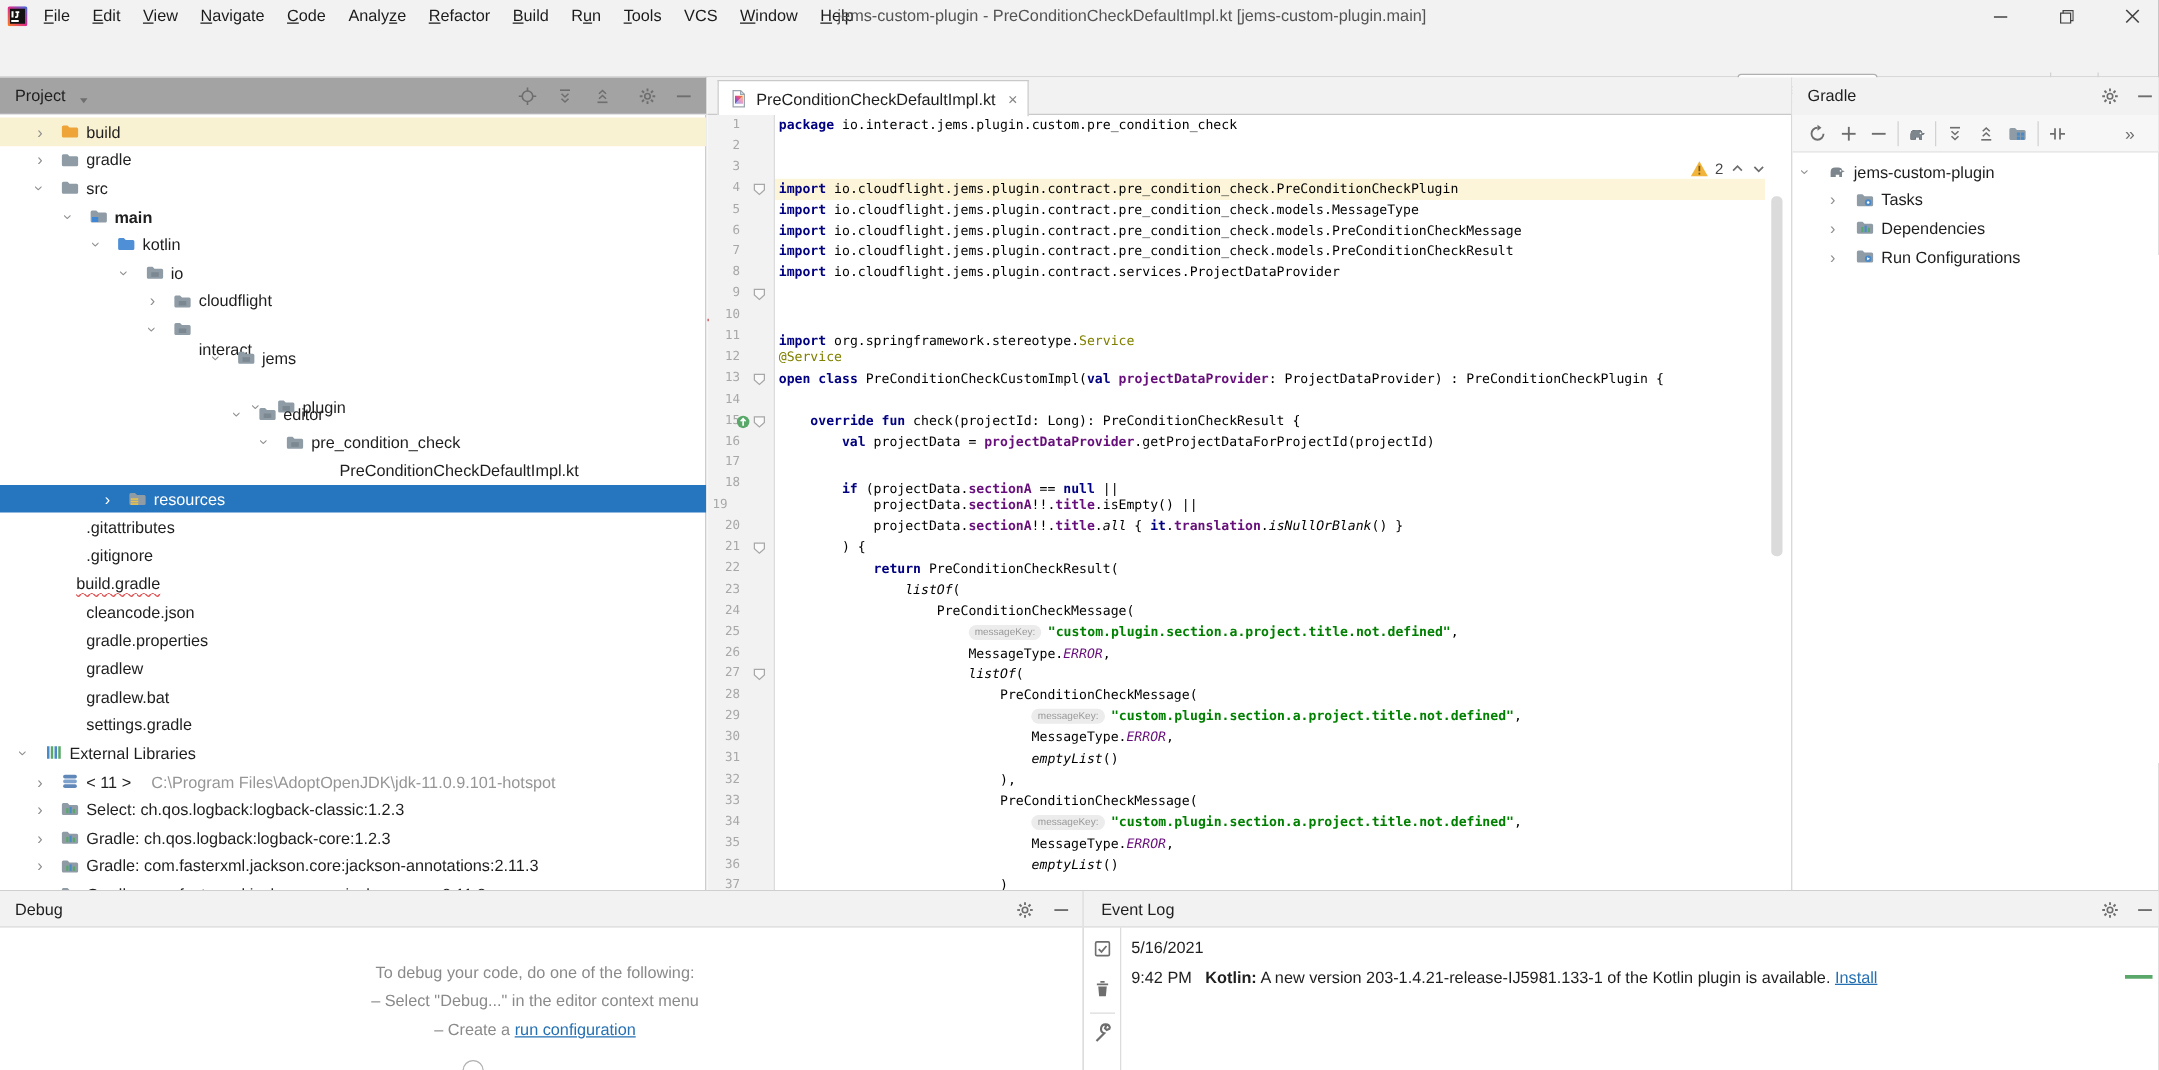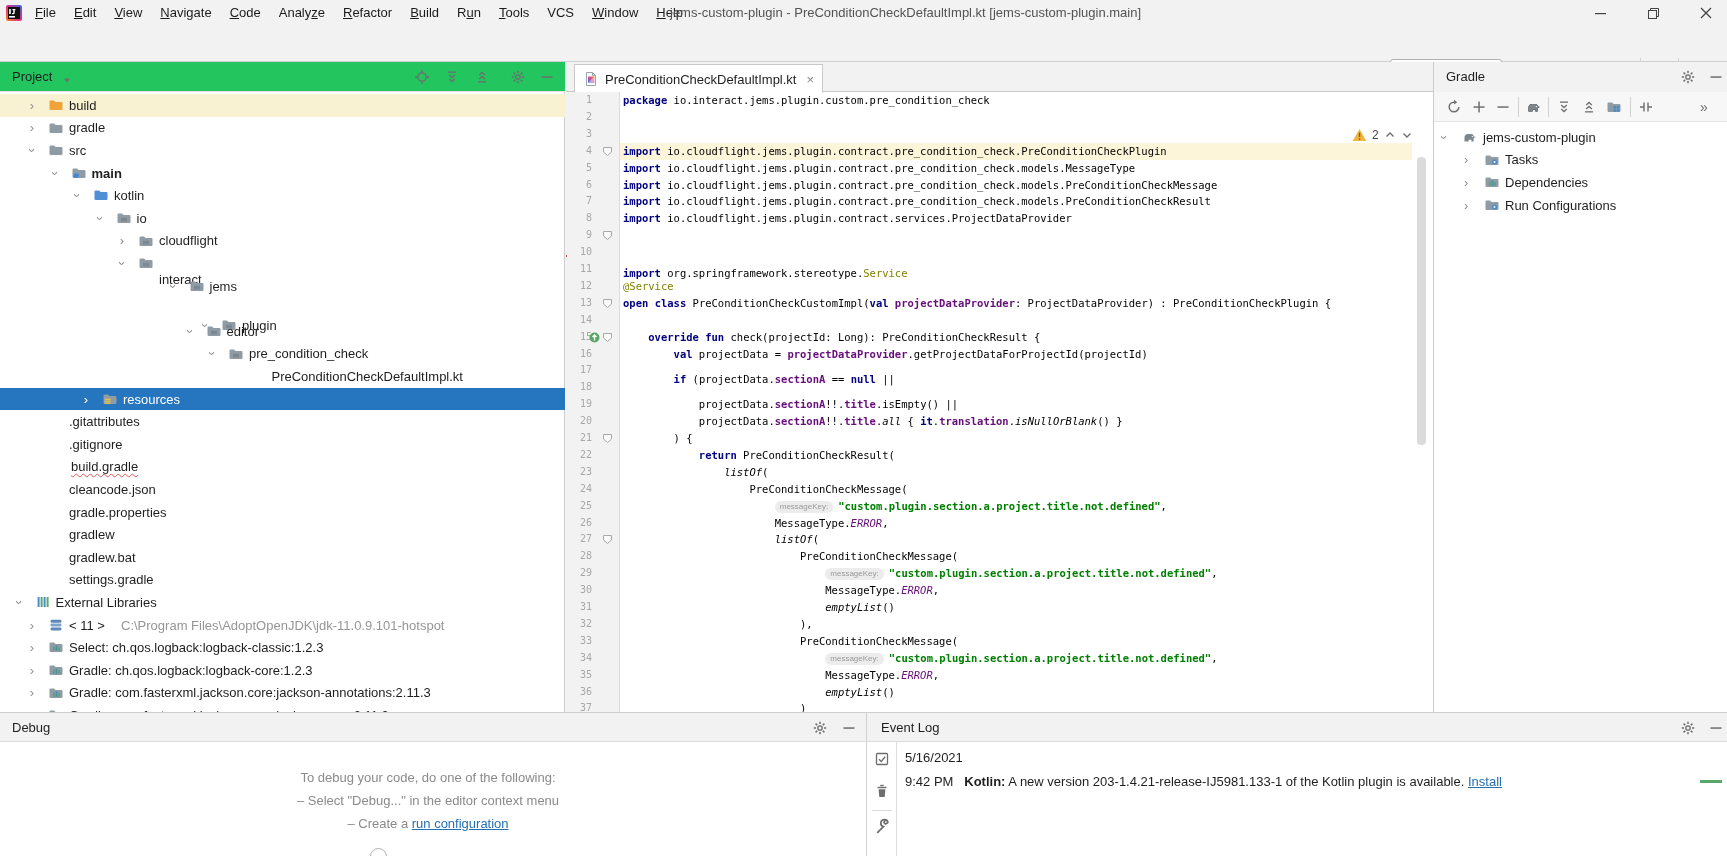--- a/index.html
+++ b/index.html
@@ -18,21 +18,21 @@
   #win-title{top:0;left:670px;line-height:26px;color:#535353;}
   .winbtn{top:0;width:46px;height:26px;display:flex;align-items:center;justify-content:center;color:#444;}
   #toolbar-row{left:0;top:26px;width:1727px;height:36px;border-bottom:1px solid #d0d0d0;box-sizing:border-box;}
   #breadcrumbs{left:9px;top:26px;height:35px;display:flex;align-items:center;gap:6px;}
   .crumb-sep{color:#9a9a9a;font-size:14px;}
   .bold{font-weight:bold;}
   #run-combo{left:1390px;top:33px;width:112px;height:23px;border:1px solid #b0b0b0;border-radius:3px;
      background:linear-gradient(#fefefe,#efefef);display:flex;align-items:center;padding:0 4px;box-sizing:border-box;gap:5px;}
   
   #project-panel{left:0;top:62px;width:565px;height:650px;background:#fff;border-right:1px solid #cdcdcd;box-sizing:border-box;}
-  #project-header{left:0;top:0;width:565px;height:30px;background:#22c55e;border-bottom:1px solid #e3e3e3;box-sizing:border-box;}
+  #project-header{left:0;top:0;width:565px;height:30px;background:#a3a3a3;border-bottom:1px solid #e3e3e3;box-sizing:border-box;}
   #project-tree{left:0;top:30px;width:565px;height:620px;overflow:hidden;}
   .tree-row{position:absolute;left:0;width:565px;height:22.6px;display:flex;align-items:center;cursor:default;}
   .tree-row .chev{position:absolute;color:#8f8f8f;font-size:13px;width:12px;text-align:center;}
   .chev.exp{transform:rotate(90deg);}
   .tree-label{position:absolute;white-space:nowrap;}
   .tree-sub{color:#969696;}
   .wavy{text-decoration:underline;text-decoration-style:wavy;text-decoration-color:#e05555;text-decoration-thickness:1px;text-underline-offset:2px;}
   .row-sel{background:#2675bf;}
   .row-sel .tree-label,.row-sel .chev{color:#fff;}
   .row-hl{background:#f9f2d2;}
@@ -412,21 +412,21 @@
         <div class="tree-row" style="top: 318.4px;">
           <span class="ic abs" style="left: 48px; top: 3px;"></span>
           <span class="tree-label" style="left: 69px;">.gitattributes</span>
         </div>
         <div class="tree-row" style="top: 341px;">
           <span class="ic abs" style="left: 48px; top: 3px;"></span>
           <span class="tree-label" style="left: 69px;">.gitignore</span>
         </div>
         <div class="tree-row" style="top: 363.6px;">
           <span class="ic abs" style="left: 48px; top: 3px;"></span>
-          <span class="tree-label wavy" style="left: 71px; text-align: center;">build.gradle</span>
+          <span class="tree-label wavy" style="left: 61px; text-align: center;">build.gradle</span>
         </div>
         <div class="tree-row" style="top: 386.2px;">
           <span class="ic abs" style="left: 48px; top: 3px;"></span>
           <span class="tree-label" style="left: 69px;">cleancode.json</span>
         </div>
         <div class="tree-row" style="top: 408.8px;">
           <span class="ic abs" style="left: 48px; top: 3px;"></span>
           <span class="tree-label" style="left: 69px;">gradle.properties</span>
         </div>
         <div class="tree-row" style="top: 431.4px;">
@@ -579,21 +579,21 @@
           </span>
           <span class="ic abs" style="left: 23px; top: 239.6px;">
             <svg width="11" height="11" viewBox="0 0 11 11">
               <circle cx="5.5" cy="5.5" r="5" fill="#59a869"></circle>
               <path d="M5.5 8.5 V3.2 M3.5 5 L5.5 3 L7.5 5" fill="none" stroke="#fff" stroke-width="1.3"></path>
             </svg>
           </span>
           <div class="lnum" style="top: 253.5px;">16</div>
           <div class="lnum" style="top: 270.4px;">17</div>
           <div class="lnum" style="top: 287.3px;">18</div>
-          <div class="lnum" style="top: 304.2px;">19</div>
+          <div class="lnum" style="top: 304.2px; text-align: center;">19</div>
           <div class="lnum" style="top: 321.1px;">20</div>
           <div class="lnum" style="top: 338px;">21</div>
           <span class="ic abs fold" style="top: 341px;">
             <svg width="11" height="11" viewBox="0 0 11 11">
               <path d="M1.5 1.5 H9.5 V6 L5.5 9.5 L1.5 6 Z" fill="#fafafa" stroke="#a8a8a8"></path>
             </svg>
           </span>
           <div class="lnum" style="top: 354.9px;">22</div>
           <div class="lnum" style="top: 371.8px;">23</div>
           <div class="lnum" style="top: 388.7px;">24</div>
@@ -627,21 +627,21 @@
           <div class="code-line" style="top: 118.3px;"><span class="tk-k">import</span><span class="tk-p"> io.cloudflight.jems.plugin.contract.services.ProjectDataProvider</span></div>
           <div class="code-line" style="top: 135.2px; margin-top: 38px;"><span class="tk-k">import</span><span class="tk-p"> org.springframework.stereotype.</span><span class="tk-o">Service</span></div>
           <div class="code-line" style="top: 152.1px;"></div>
           <div class="code-line" style="top: 169px;"></div>
           <div class="code-line" style="top: 185.9px;"><span class="tk-a">@Service</span></div>
           <div class="code-line" style="top: 202.8px;"><span class="tk-k">open</span><span class="tk-p"> </span><span class="tk-k">class</span><span class="tk-p"> PreConditionCheckCustomImpl(</span><span class="tk-k">val</span><span class="tk-p"> </span><span class="tk-f">projectDataProvider</span><span class="tk-p">: ProjectDataProvider) : PreConditionCheckPlugin {</span></div>
           <div class="code-line" style="top: 219.7px;"></div>
           <div class="code-line" style="top: 236.6px;"><span class="tk-p">    </span><span class="tk-k">override</span><span class="tk-p"> </span><span class="tk-k">fun</span><span class="tk-p"> check(projectId: Long): PreConditionCheckResult {</span></div>
           <div class="code-line" style="top: 253.5px;"><span class="tk-p">        </span><span class="tk-k">val</span><span class="tk-p"> projectData = </span><span class="tk-f">projectDataProvider</span><span class="tk-p">.getProjectDataForProjectId(projectId)</span></div>
           <div class="code-line" style="top: 270.4px;"></div>
-          <div class="code-line" style="top: 279px;"><span class="tk-p">        </span><span class="tk-k">if</span><span class="tk-p"> (projectData.</span><span class="tk-f">sectionA</span><span class="tk-p"> == </span><span class="tk-k">null</span><span class="tk-p"> ||</span></div>
+          <div class="code-line" style="top: 291px;"><span class="tk-p">        </span><span class="tk-k">if</span><span class="tk-p"> (projectData.</span><span class="tk-f">sectionA</span><span class="tk-p"> == </span><span class="tk-k">null</span><span class="tk-p"> ||</span></div>
           <div class="code-line" style="top: 304.2px;"><span class="tk-p">            projectData.</span><span class="tk-f">sectionA</span><span class="tk-p">!!.</span><span class="tk-f">title</span><span class="tk-p">.isEmpty() ||</span></div>
           <div class="code-line" style="top: 321.1px;"><span class="tk-p">            projectData.</span><span class="tk-f">sectionA</span><span class="tk-p">!!.</span><span class="tk-f">title</span><span class="tk-p">.</span><span class="tk-i">all</span><span class="tk-p"> { </span><span class="tk-k">it</span><span class="tk-p">.</span><span class="tk-f">translation</span><span class="tk-p">.</span><span class="tk-i">isNullOrBlank</span><span class="tk-p">() }</span></div>
           <div class="code-line" style="top: 338px;"><span class="tk-p">        ) {</span></div>
           <div class="code-line" style="top: 354.9px;"><span class="tk-p">            </span><span class="tk-k">return</span><span class="tk-p"> PreConditionCheckResult(</span></div>
           <div class="code-line" style="top: 371.8px;"><span class="tk-p">                </span><span class="tk-i">listOf</span><span class="tk-p">(</span></div>
           <div class="code-line" style="top: 388.7px;"><span class="tk-p">                    PreConditionCheckMessage(</span></div>
           <div class="code-line" style="top: 405.6px;"><span class="tk-p">                        </span><span class="tk-h">messageKey:</span><span class="tk-s">"custom.plugin.section.a.project.title.not.defined"</span><span class="tk-p">,</span></div>
           <div class="code-line" style="top: 422.5px;"><span class="tk-p">                        MessageType.</span><span class="tk-sf">ERROR</span><span class="tk-p">,</span></div>
           <div class="code-line" style="top: 439.4px;"><span class="tk-p">                        </span><span class="tk-i">listOf</span><span class="tk-p">(</span></div>
           <div class="code-line" style="top: 456.3px;"><span class="tk-p">                            PreConditionCheckMessage(</span></div>

